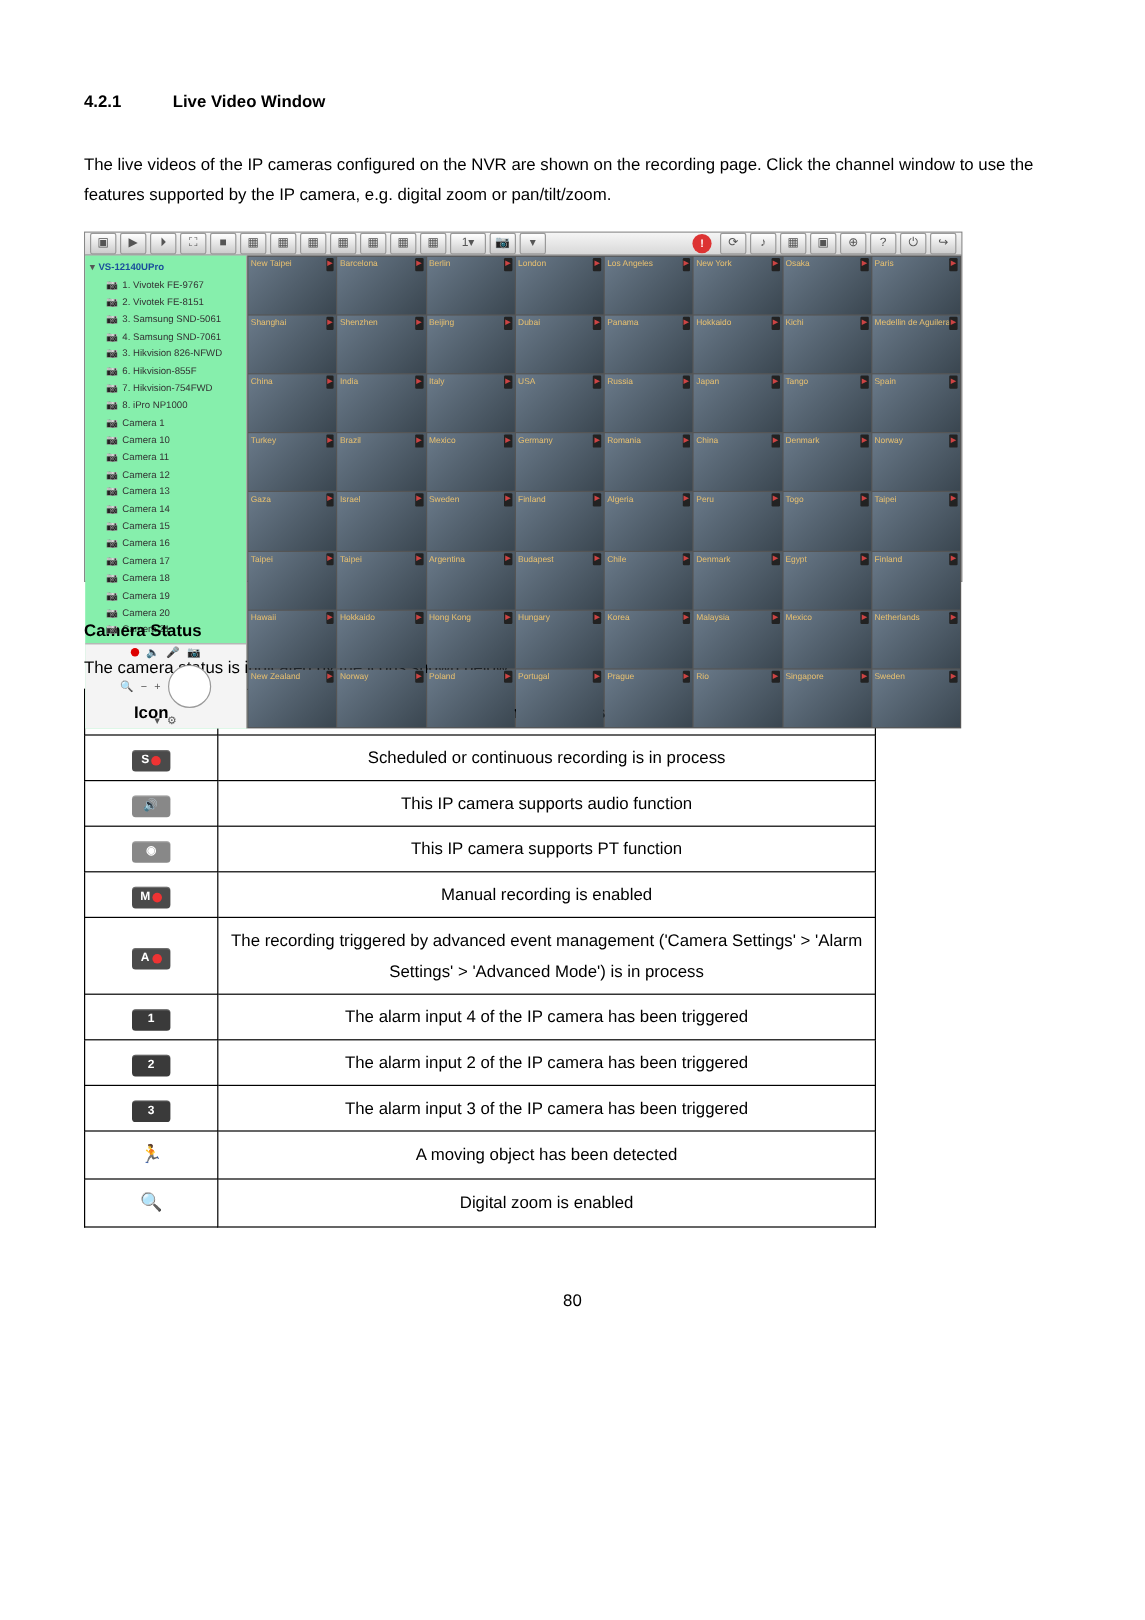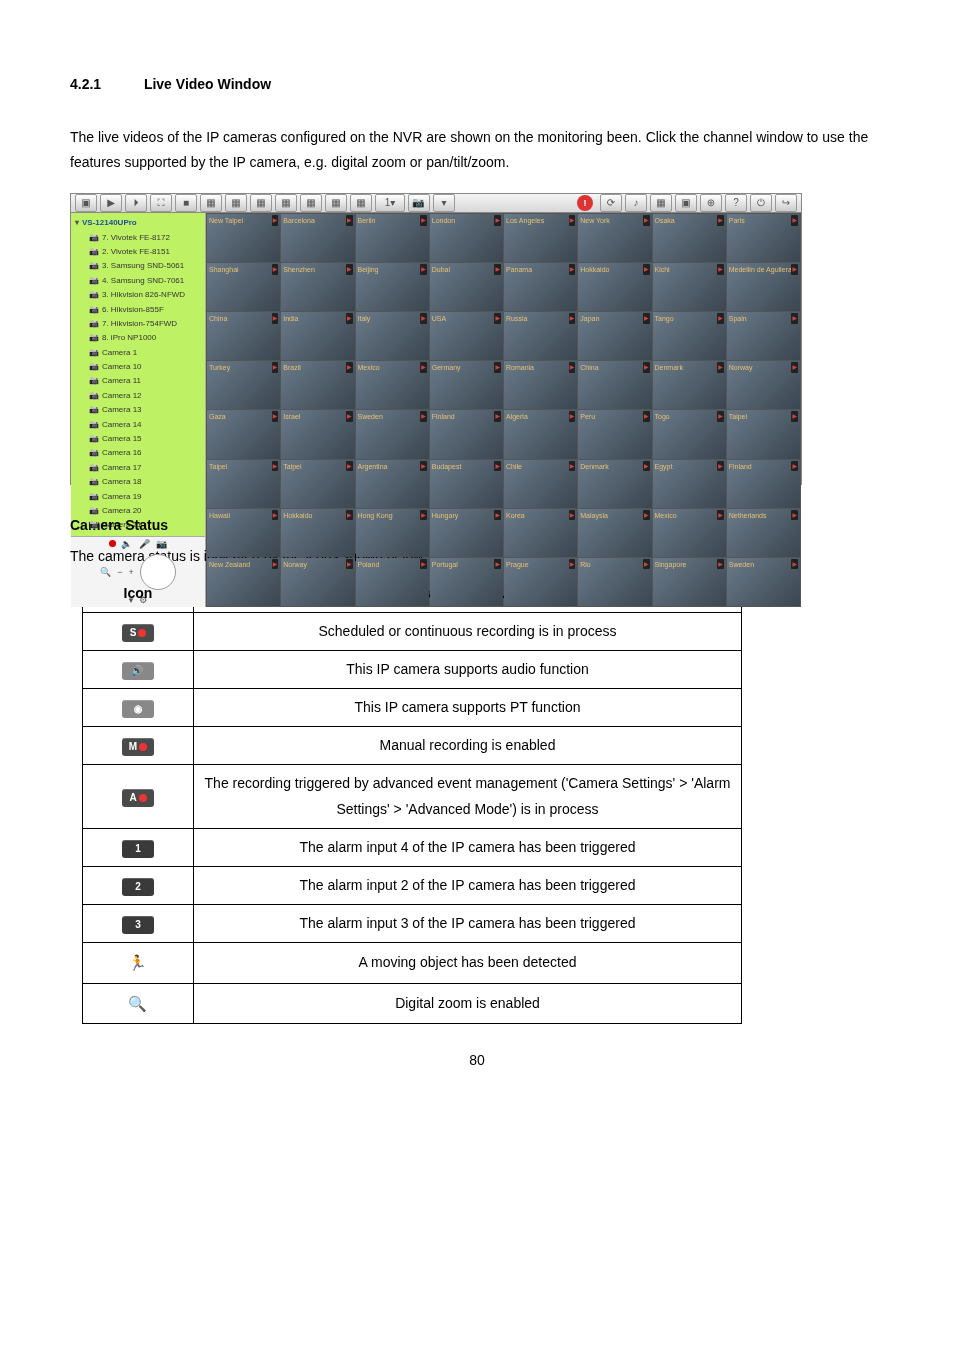--- a/index.html
+++ b/index.html
@@ -47,21 +47,21 @@
     border-radius: 2px;
     display:flex;align-items:center;justify-content:center;
     font-size:10px;color:#555;
   }
   .ss-btn.wide { width:28px; }
   .ss-spacer { flex:1; }
   .ss-red { width:16px;height:16px;background:#d33;border-radius:50%;color:#fff;font-weight:bold;display:flex;align-items:center;justify-content:center;margin-right:4px;}
   .ss-body { flex:1; display:flex; }
   .ss-side {
     width: 134px;
-    background:#bef264;
+    background:#86efac;
     border-right:1px solid #aaa;
     display:flex;flex-direction:column;
   }
   .ss-tree {
     flex:1; overflow:hidden; padding:3px 4px; font-size:8px; color:#333;
   }
   .ss-tree .root { font-weight:bold; color:#1a4e9b; display:flex;align-items:center;gap:3px;}
   .ss-tree .root::before{content:"▾";font-size:8px;color:#555;}
   .ss-tree .cam { padding-left:14px; display:flex;align-items:center;gap:3px; white-space:nowrap; overflow:hidden;}
   .ss-tree .cam::before{content:"📷";font-size:8px;filter:grayscale(1);}
@@ -94,21 +94,21 @@
     content:"\25B6";
     position:absolute;top:1px;right:2px;
     font-size:6px;color:#c44;background:#222;padding:0 1px;border-radius:1px;
   }
   h3.sub {
     font-size: 14px; font-weight:bold; margin: 18px 0 6px 0;
   }
   table.status {
     border-collapse: collapse;
     width: 660px;
-    margin-left: 12px;
+    margin-left: 0;
   }
   table.status th, table.status td {
     border: 1px solid #000;
     padding: 6px 10px;
     font-size: 14px;
     text-align: center;
     vertical-align: middle;
   }
   table.status th { text-align:center; background:#fff; }
   table.status td.icon-cell {
@@ -119,31 +119,31 @@
     min-width:26px;height:18px;padding:0 3px;
     background:#4a4a4a;border-radius:3px;color:#fff;font-size:10px;font-weight:bold;
     box-shadow: inset 0 1px 0 rgba(255,255,255,.2);
     gap:2px;
   }
   .badge .dot{width:8px;height:8px;border-radius:50%;background:#e33;}
   .badge.light{background:#888;}
   .badge.num{background:#3a3a3a;}
   .mag { font-size:15px;color:#555; }
   .motion{display:inline-block;font-size:15px;color:#666;}
-  .pagenum { text-align:center; margin-top:24px; font-size:14px; }
+  .pagenum { text-align:center; margin-top:48px; font-size:14px; }
 </style>
 </head>
 <body>
 
 <h2 class="section-title">
   <span class="num">4.2.1</span>
   <span>Live Video Window</span>
 </h2>
 
-<p class="body-text">The live videos of the IP cameras configured on the NVR are shown on the monitoring been. Click the channel window to use the features supported by the IP camera, e.g. digital zoom or pan/tilt/zoom.</p>
+<p class="body-text">The live videos of the IP cameras configured on the NVR are shown on the recording page. Click the channel window to use the features supported by the IP camera, e.g. digital zoom or pan/tilt/zoom.</p>
 
 <div class="screenshot">
   <div class="ss-toolbar">
     <div class="ss-btn">▣</div>
     <div class="ss-btn">▶</div>
     <div class="ss-btn">⏵</div>
     <div class="ss-btn">⛶</div>
     <div class="ss-btn">■</div>
     <div class="ss-btn">▦</div>
     <div class="ss-btn">▦</div>
@@ -166,21 +166,21 @@
     <div class="ss-btn">⏻</div>
     <div class="ss-btn">↪</div>
   </div>
   <div class="ss-body">
     <div class="ss-side">
       <div class="ss-tree">
         <div class="root">
             <span>VS-12140UPro</span>
           </div>
         <div id="tree-items">
-            <div class="cam">7. Vivotek FE-8172</div>
+            <div class="cam">1. Vivotek FE-9767</div>
             <div class="cam">2. Vivotek FE-8151</div>
             <div class="cam">3. Samsung SND-5061</div>
             <div class="cam">4. Samsung SND-7061</div>
             <div class="cam">3. Hikvision 826-NFWD</div>
             <div class="cam">6. Hikvision-855F</div>
             <div class="cam">7. Hikvision-754FWD</div>
             <div class="cam">8. iPro NP1000</div>
             <div class="cam">Camera 1</div>
             <div class="cam">Camera 10</div>
             <div class="cam">Camera 11</div>

